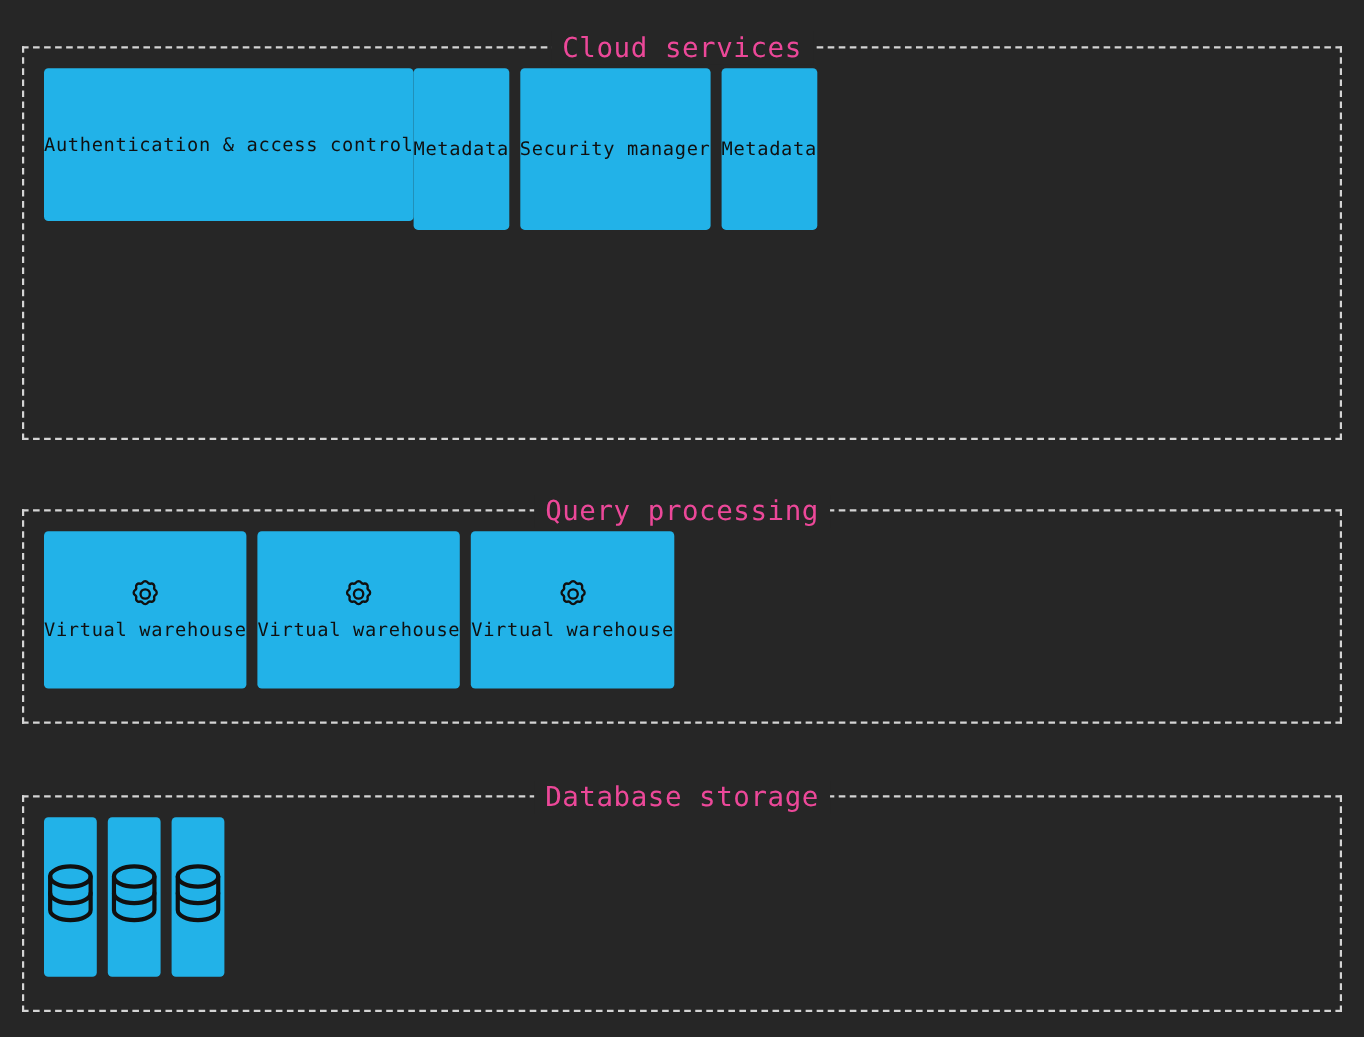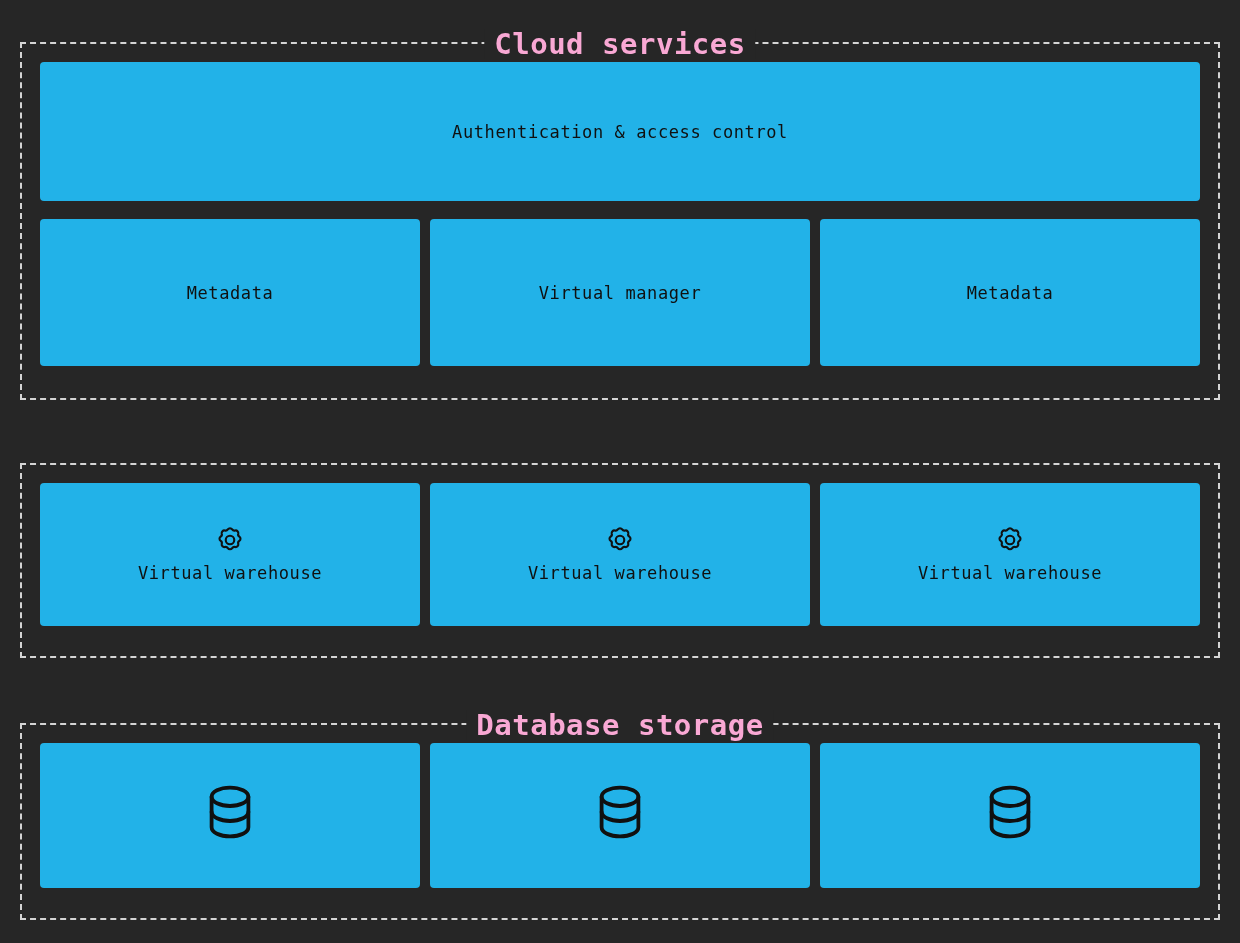--- a/index.html
+++ b/index.html
@@ -31,36 +31,34 @@
     border: 2px dashed #d4d4d4;
     background: transparent;
   }
 
   .group-title {
     position: absolute;
     top: -15px;
     left: 50%;
     transform: translateX(-50%);
     background: #262626;
-    color: #f9a8d4;
-    font-size: 29px;
+    color: #ec4899;
+    font-size: 25px;
     line-height: 30px;
     letter-spacing: 0.5px;
     white-space: nowrap;
     padding: 0 10px;
     font-family: "DejaVu Sans Mono", "Liberation Mono", monospace;
-    font-weight: bold;
   }
 
   .group-body {
     box-sizing: border-box;
     padding: 18px;
     display: flex;
-    flex-direction: column;
-    gap: 18px;
+    flex-direction: row;
     height: 100%;
   }
 
   .row {
     display: flex;
     flex-direction: row;
     gap: 10px;
     width: 100%;
   }
 
@@ -117,31 +115,32 @@
         <div class="node">
           <span class="node-label">Authentication &amp; access control</span>
         </div>
       </div>
 
       <div class="row" id="row-cloud-sub">
         <div class="node">
           <span class="node-label">Metadata</span>
         </div>
         <div class="node">
-          <span class="node-label">Virtual manager</span>
+          <span class="node-label">Security manager</span>
         </div>
         <div class="node">
           <span class="node-label">Metadata</span>
         </div>
       </div>
 
     </div>
   </div>
 
   <div class="group" id="group-query-processing">
+    <div class="group-title">Query processing</div>
     <div class="group-body">
 
       <div class="row" id="row-query">
 
         <div class="node">
           <span class="node-icon">
             <svg width="30" height="30" viewBox="0 0 24 24" fill="none" stroke="#101010" stroke-width="1.7" stroke-linecap="round" stroke-linejoin="round">
               <path d="M12 2.6 a2.1 2.1 0 0 1 1.75 .95 a2.1 2.1 0 0 0 2.44 .83
                        a2.1 2.1 0 0 1 2.43 2.43 a2.1 2.1 0 0 0 .83 2.44
                        a2.1 2.1 0 0 1 0 3.5 a2.1 2.1 0 0 0 -.83 2.44

